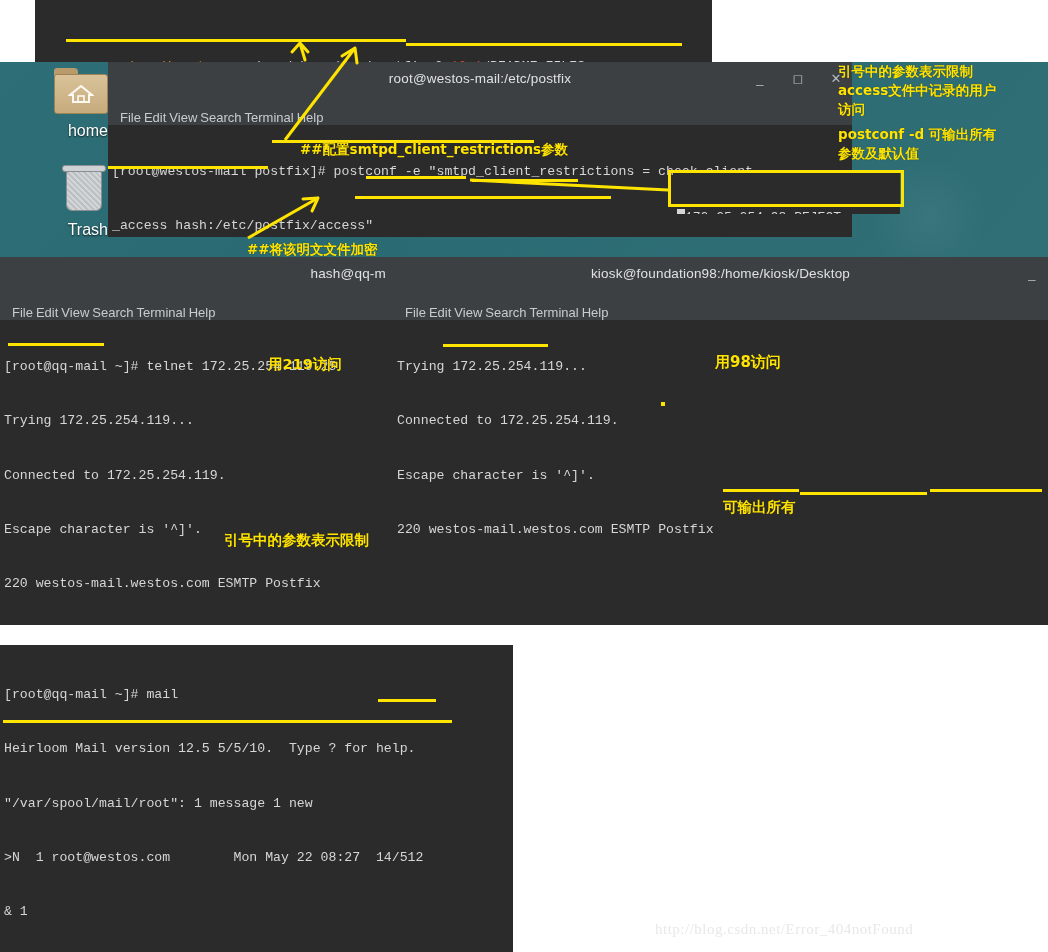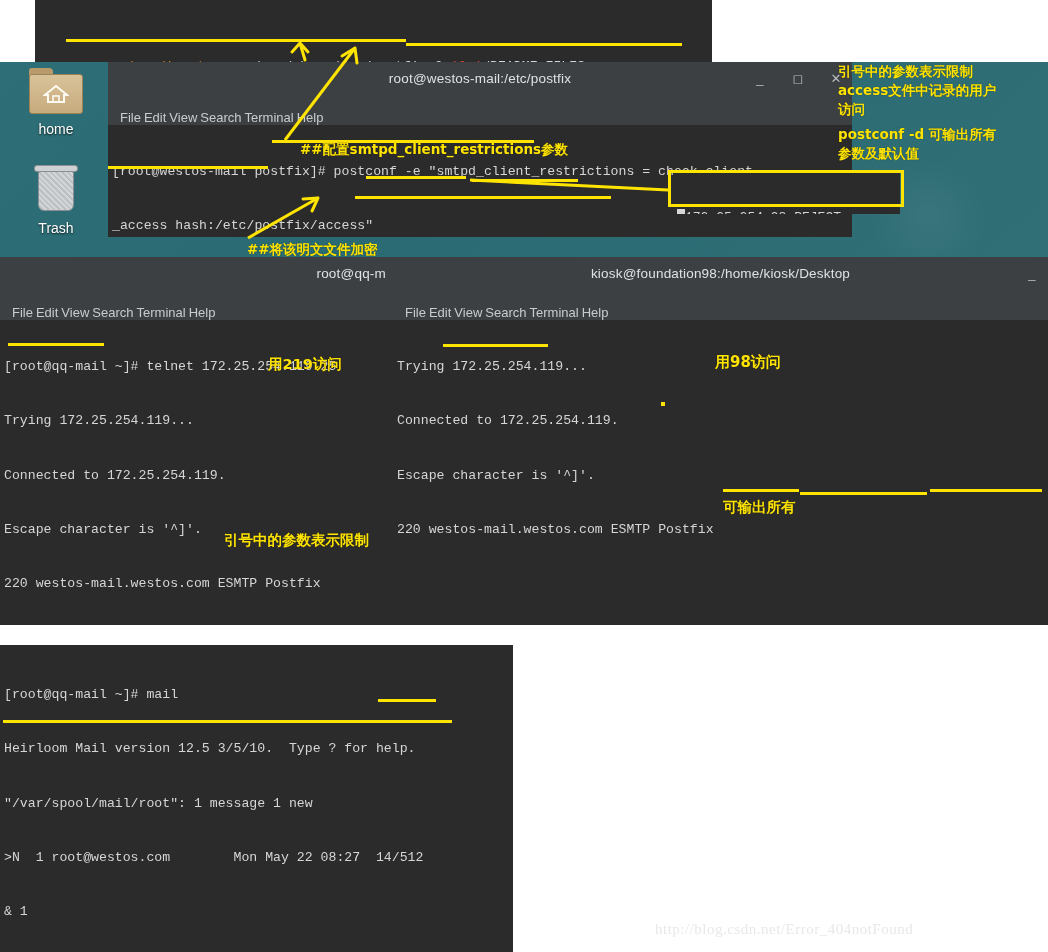--- a/index.html
+++ b/index.html
@@ -55,22 +55,22 @@
   #desktop {
     position: absolute; left: 0; top: 62px; width: 1048px; height: 195px;
     background: linear-gradient(135deg, #2e6f77 0%, #2a6a72 40%, #306f76 100%);
   }
   #desktop:after{
     content:""; position:absolute; right:60px; bottom:-20px;
     width:120px; height:120px; border-radius:50%;
     background: radial-gradient(circle, rgba(255,255,255,.05), rgba(255,255,255,0) 70%);
   }
   .dicon {
-    position: absolute; width: 104px; text-align: center;
-    color: #fff; font-size: 14px;
+    position: absolute; width: 104px; text-align: right;
+    color: #fff; font-size: 16px;
     text-shadow: 0 1px 2px rgba(0,0,0,.8);
   }
   .dicon .glyph { display: block; margin: 0 auto 4px; }
 
   
   .folder { position: relative; width: 54px; height: 46px; }
   .folder .tab {
     position: absolute; left: 0; top: 0; width: 24px; height: 8px;
     background: #b99a6b; border-radius: 3px 4px 0 0;
   }
@@ -213,21 +213,21 @@
   <div id="access-inset">
     <div class="term">
       <div class="line"><span class="cursor-block-inv"></span><span>172.25.254.98 REJECT</span></div>
       
     </div>
   </div>
   <div class="hlbox" style="left:668px; top:170px; width:236px; height:37px;"></div>
 
   <div class="win" id="win-qq" style="left:0px; top:257px; width:400px; height:368px;">
     <div class="titlebar" style="justify-content:flex-end; padding-right:14px;">
-      <span class="ttl">root@qq-m</span>
+      <span class="ttl">hash@qq-m</span>
     </div>
     <div class="menubar">
       <span>File</span>
       <span>Edit</span>
       <span>View</span>
       <span>Search</span>
       <span>Terminal</span>
       <span>Help</span>
     </div>
     <div class="term">
@@ -274,21 +274,21 @@
       
       
       
       
     </div>
   </div>
 
   <div class="win" id="win-mail" style="left:0px; top:645px; width:513px; height:307px;">
     <div class="term" style="padding-top:5px;">
       <div class="line">[root@qq-mail ~]# mail</div>
-      <div class="line">Heirloom Mail version 12.5 3/5/10.  Type ? for help.</div>
+      <div class="line">Heirloom Mail version 12.5 5/5/10.  Type ? for help.</div>
       <div class="line">"/var/spool/mail/root": 1 message 1 new</div>
       <div class="line">&gt;N  1 root@westos.com        Mon May 22 08:27  14/512</div>
       <div class="line">&amp; 1</div>
       
       
       
       
       
       
       

